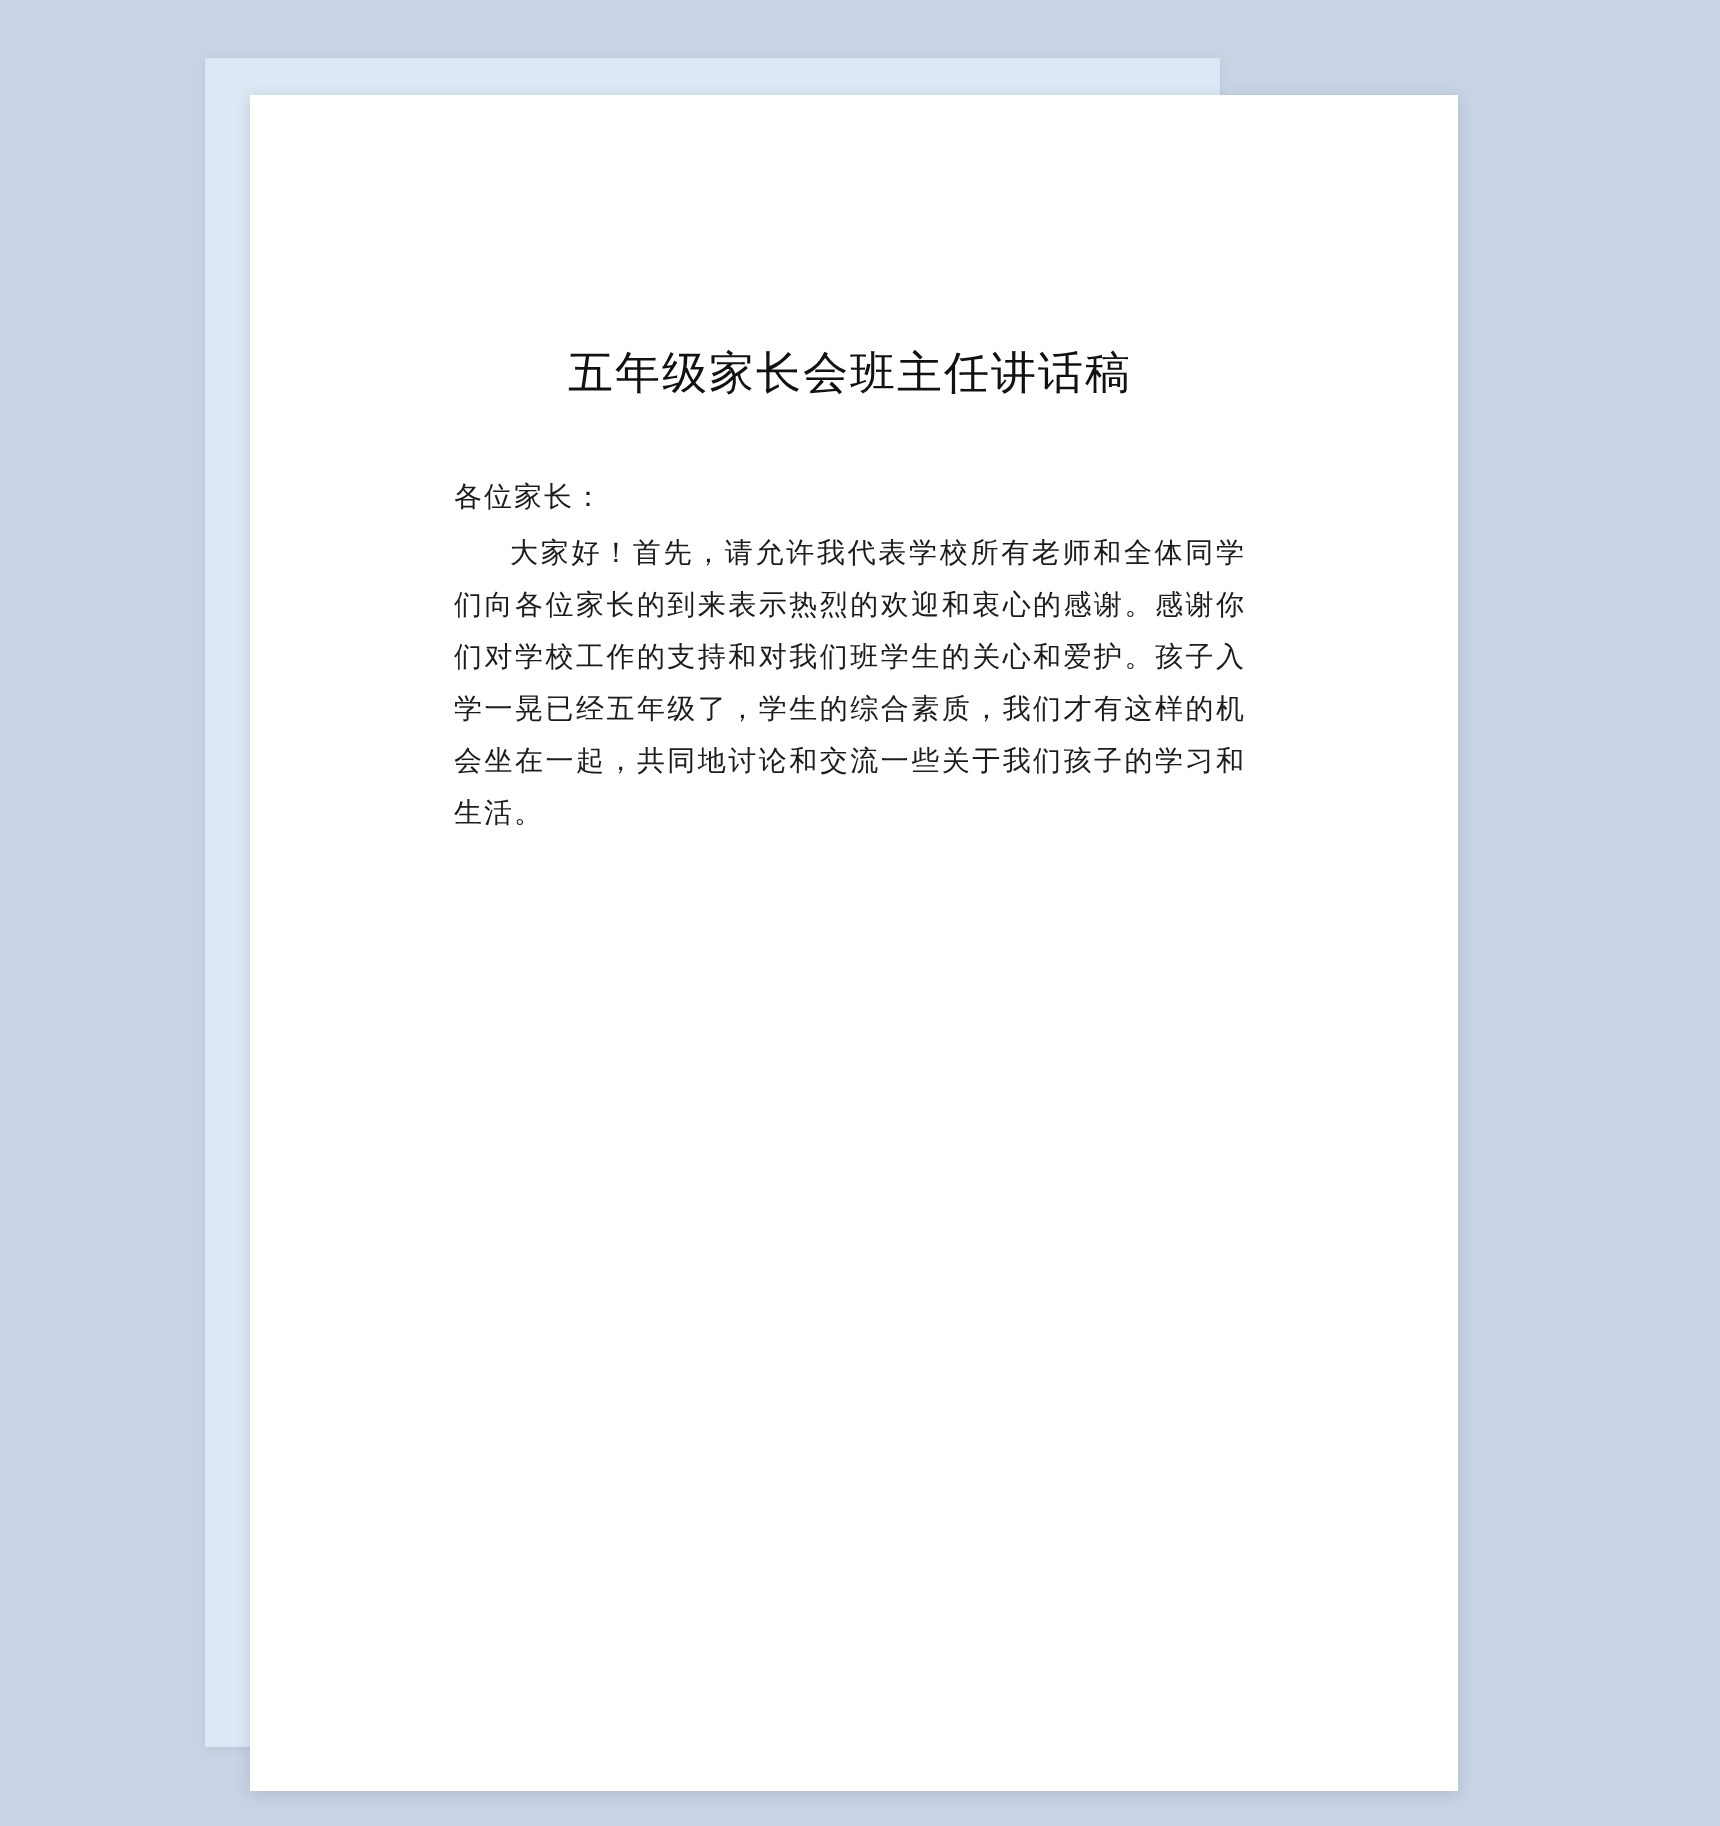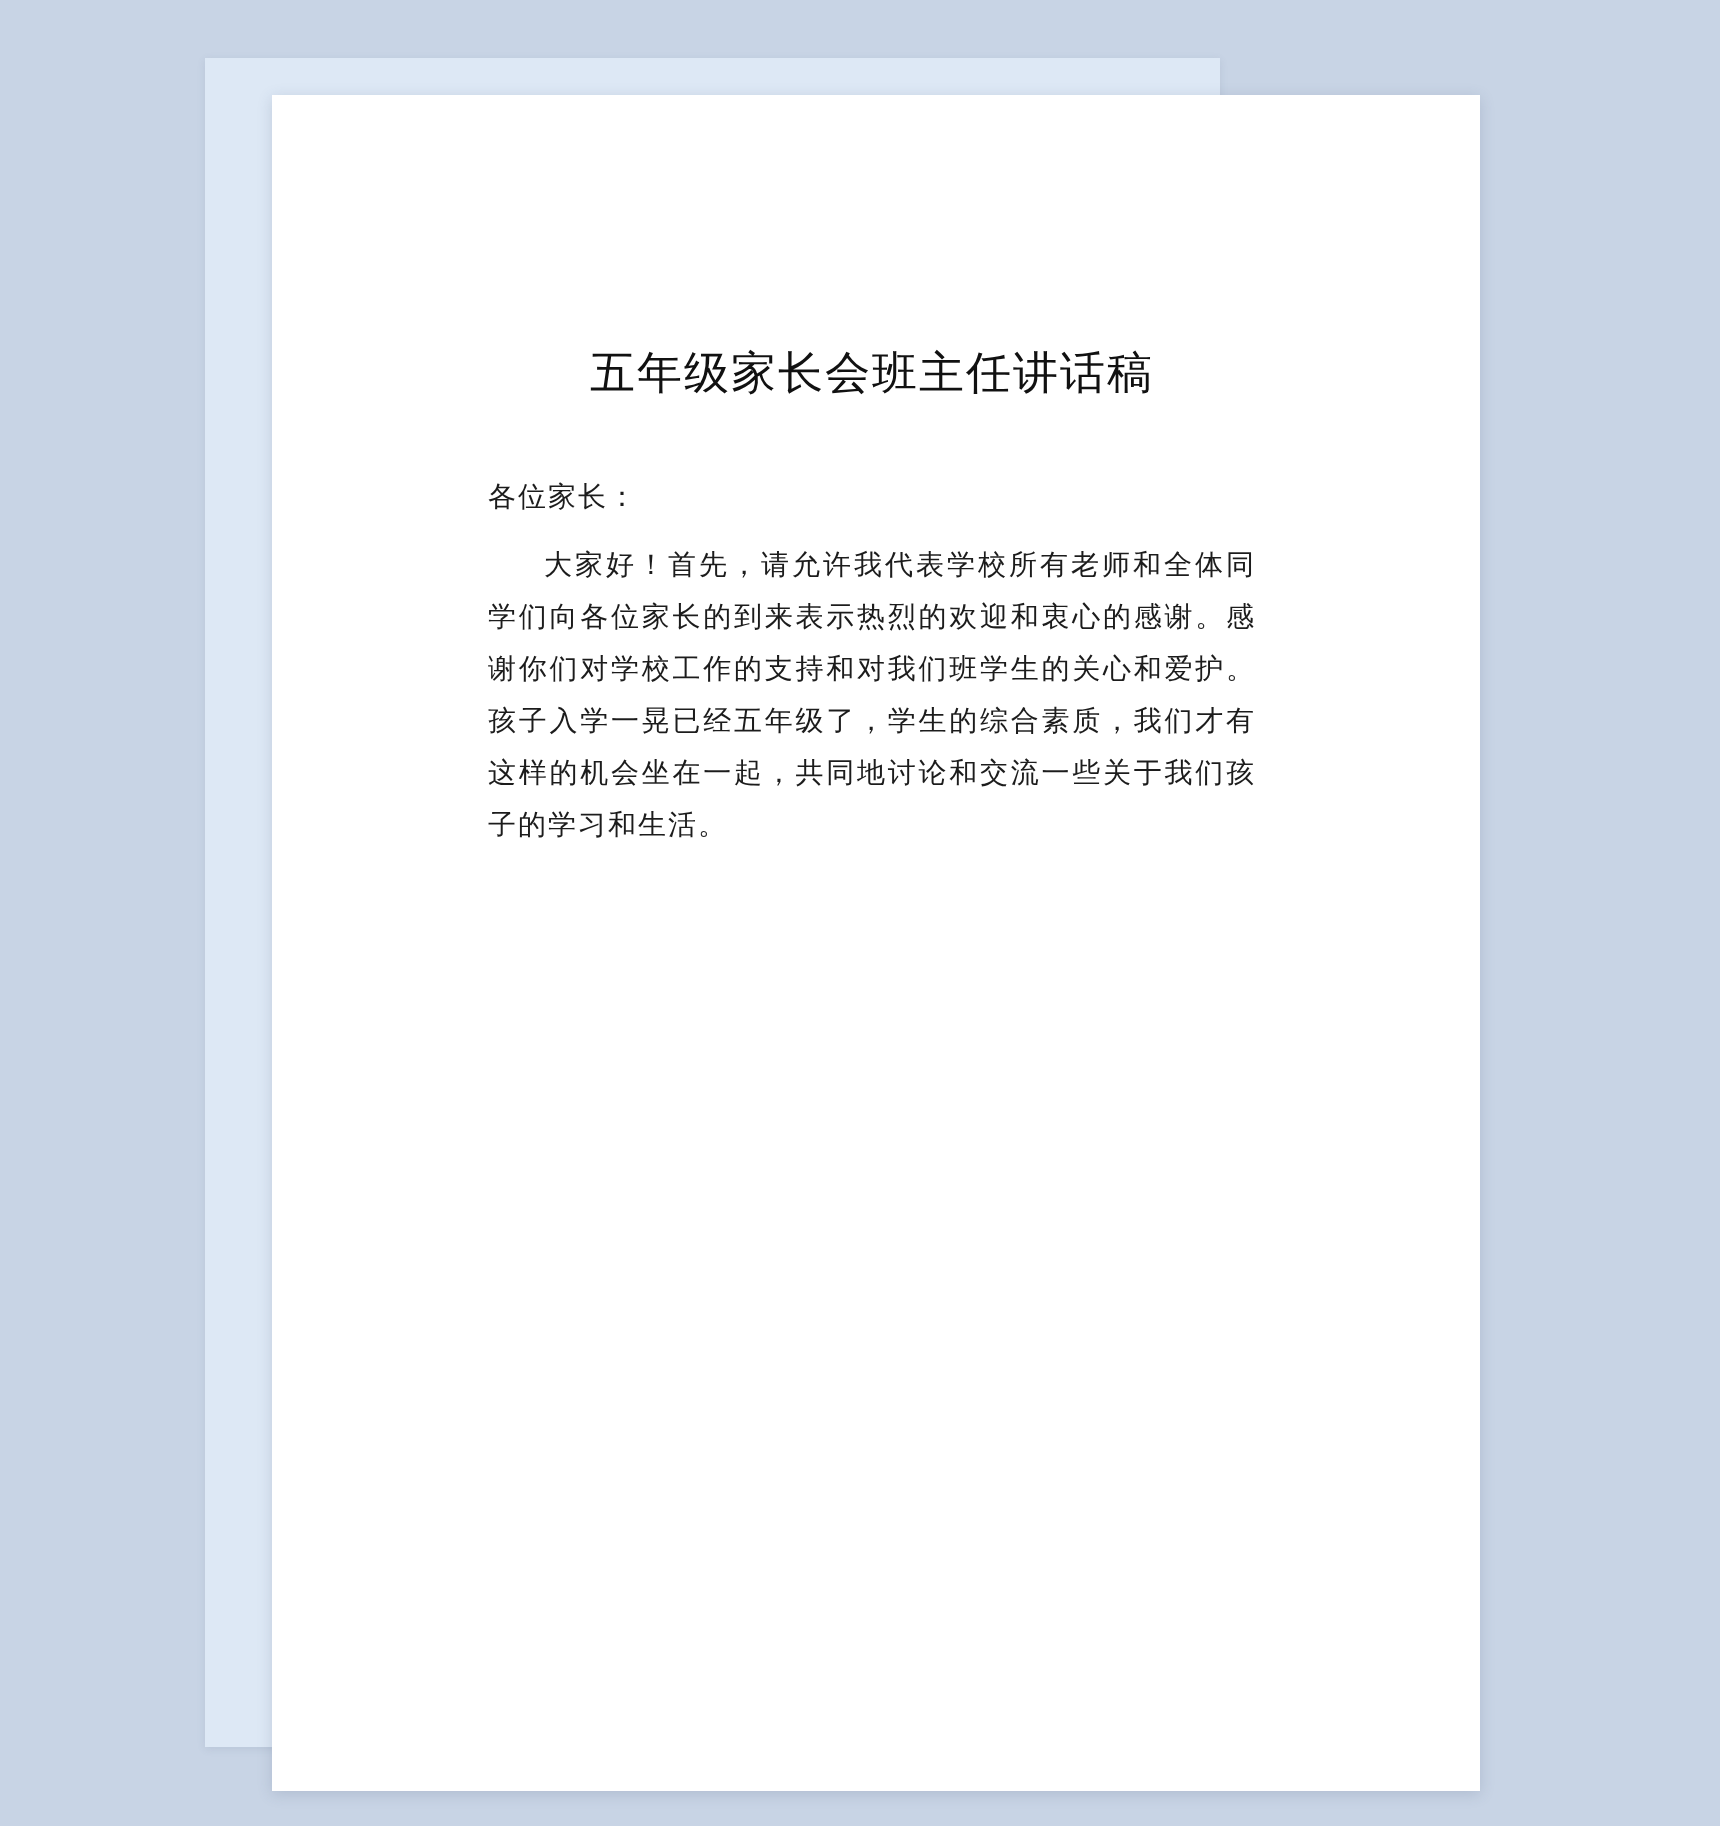--- a/index.html
+++ b/index.html
@@ -20,21 +20,21 @@
     position: absolute;
     left: 205px;
     top: 58px;
     width: 1015px;
     height: 1689px;
     background: #dde8f5;
     box-shadow: 0 2px 8px rgba(70, 90, 120, 0.12);
   }
   .page {
     position: absolute;
-    left: 272px;
+    left: 250px;
     top: 95px;
     width: 1208px;
     height: 1696px;
     background: #ffffff;
     box-shadow: 0 3px 14px rgba(60, 80, 110, 0.18);
     box-sizing: border-box;
     padding: 0 208px 0 200px;
     color: #1c1c1c;
   }
   .doc-title {
@@ -48,21 +48,21 @@
     white-space: nowrap;
   }
   .doc-body {
     font-size: 28px;
     line-height: 52px;
     letter-spacing: 2px;
     text-align: justify;
     text-justify: inter-character;
   }
   .doc-body p {
-    margin: 16px;
+    margin: 4px;
     padding: 0;
   }
   .doc-body p.indent {
     text-indent: 2em;
   }
 </style>
 </head>
 <body>
 
 <div class="canvas">

